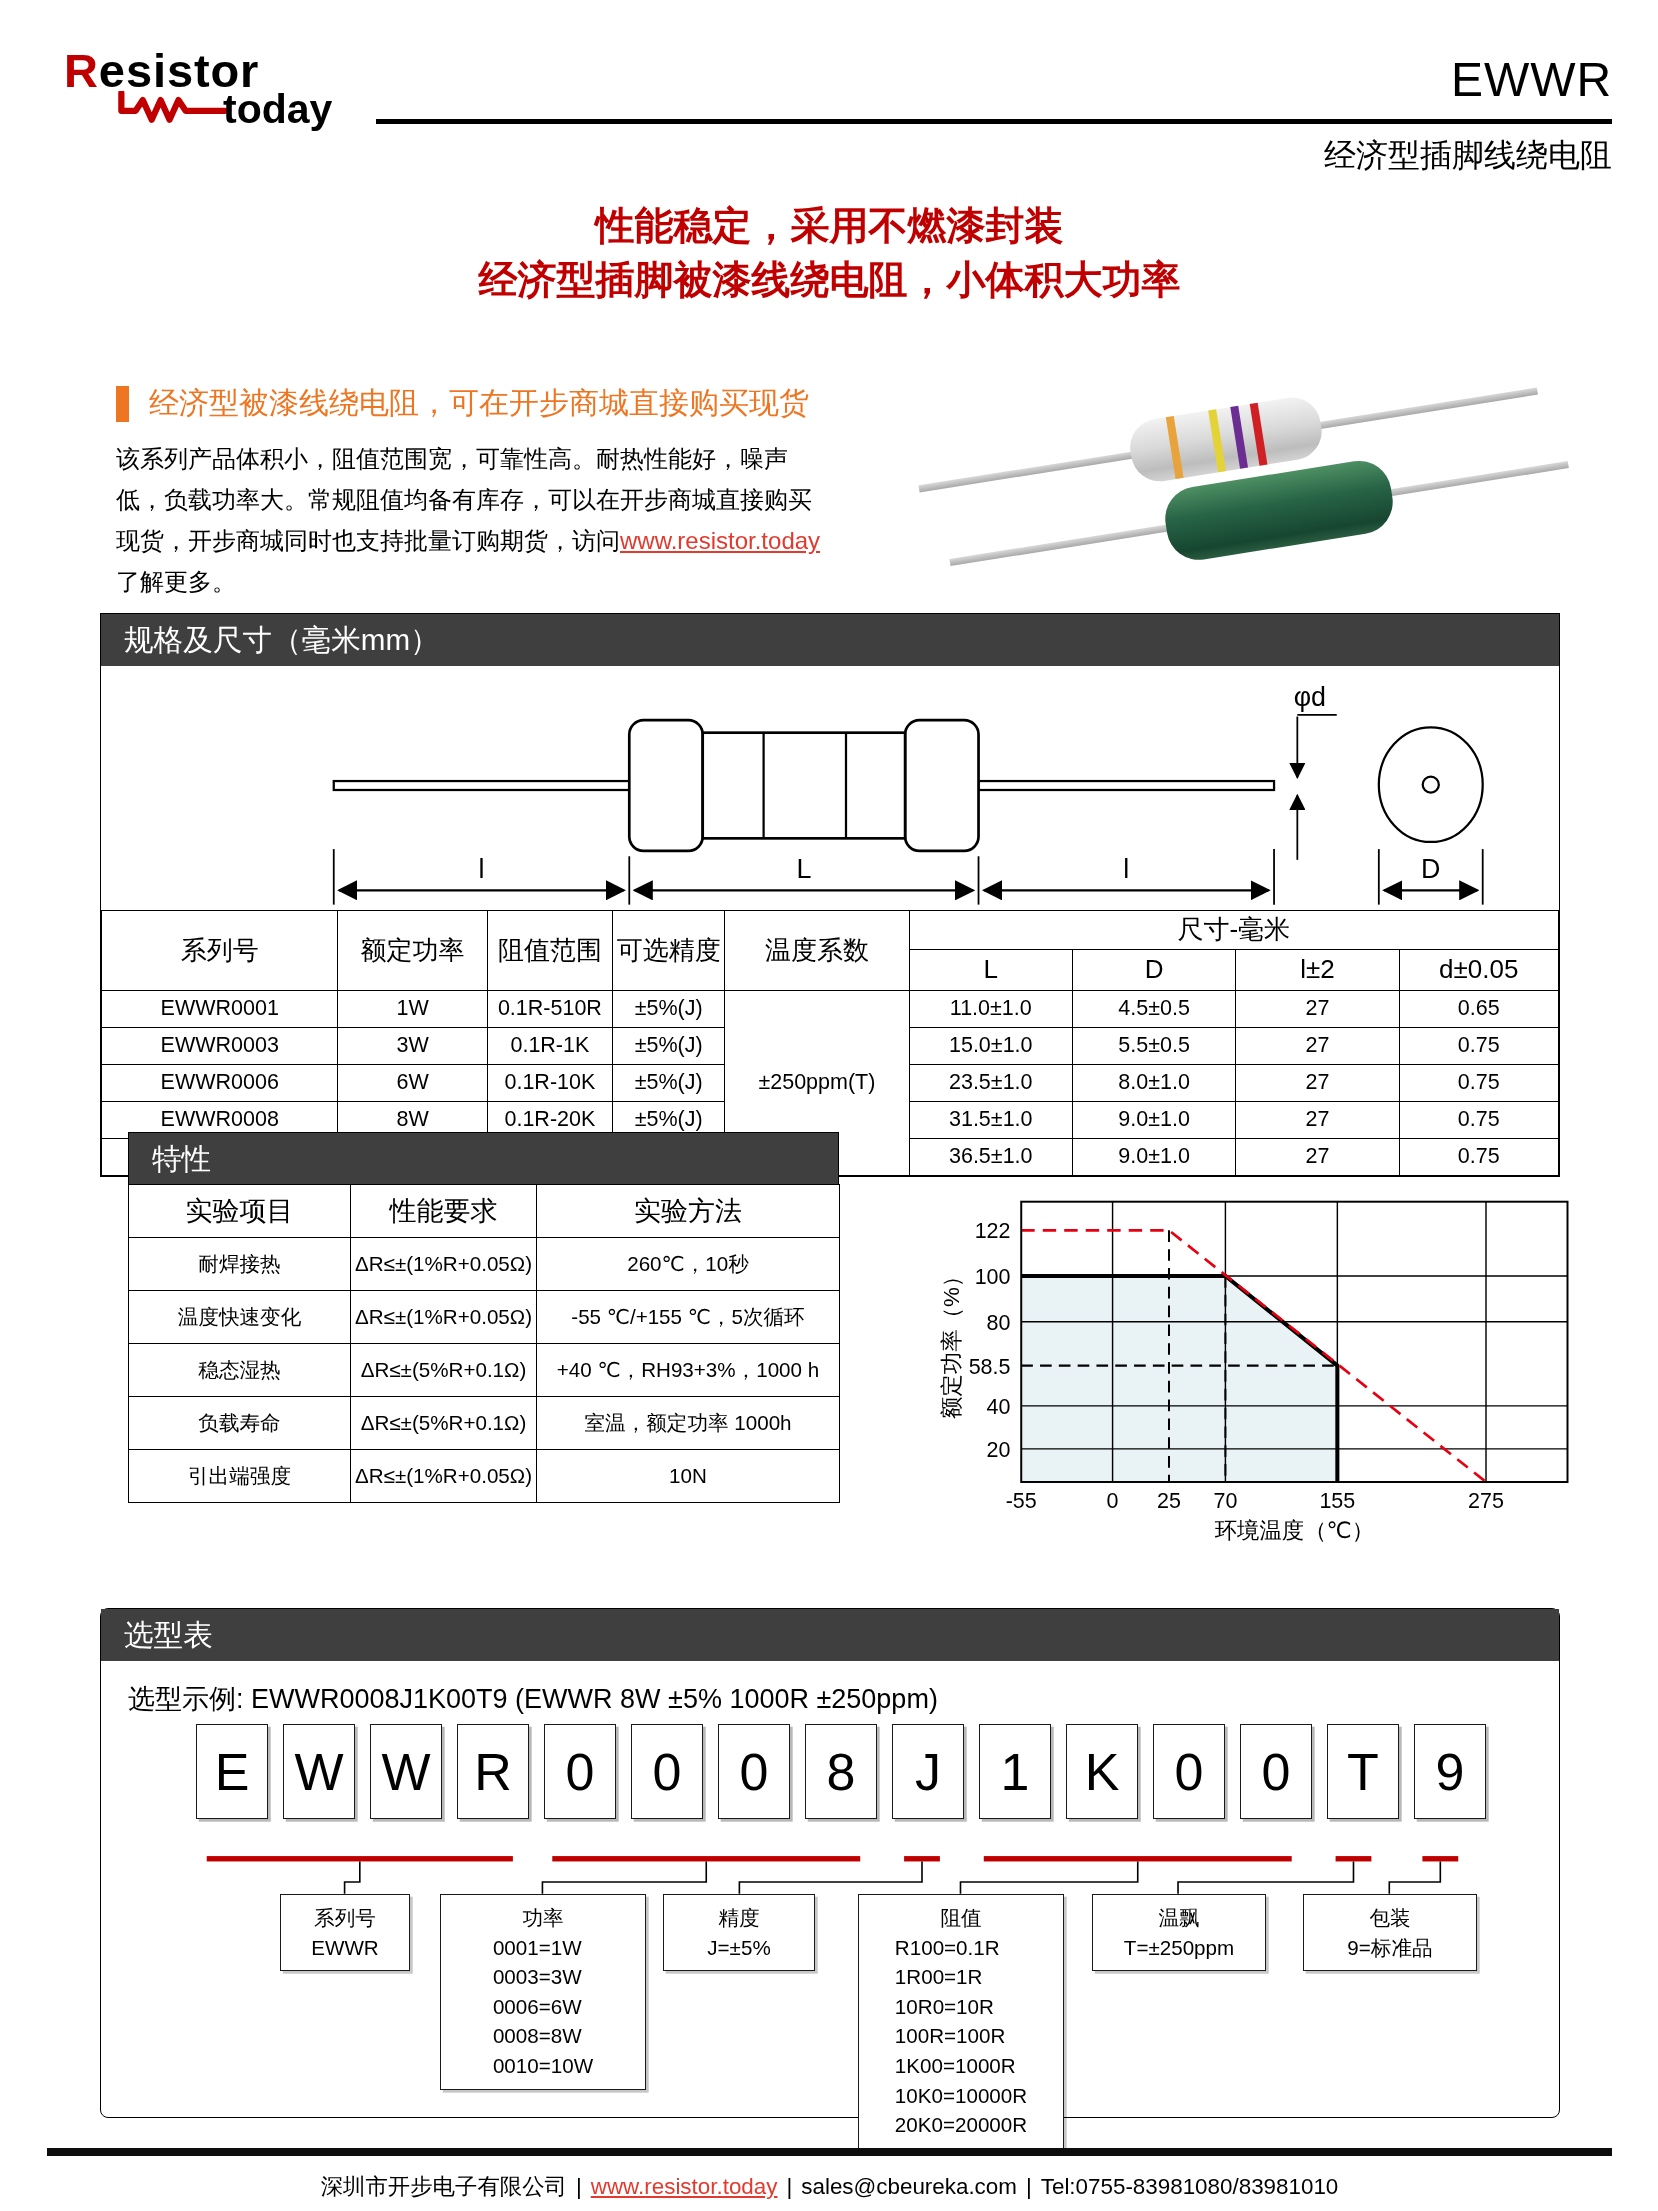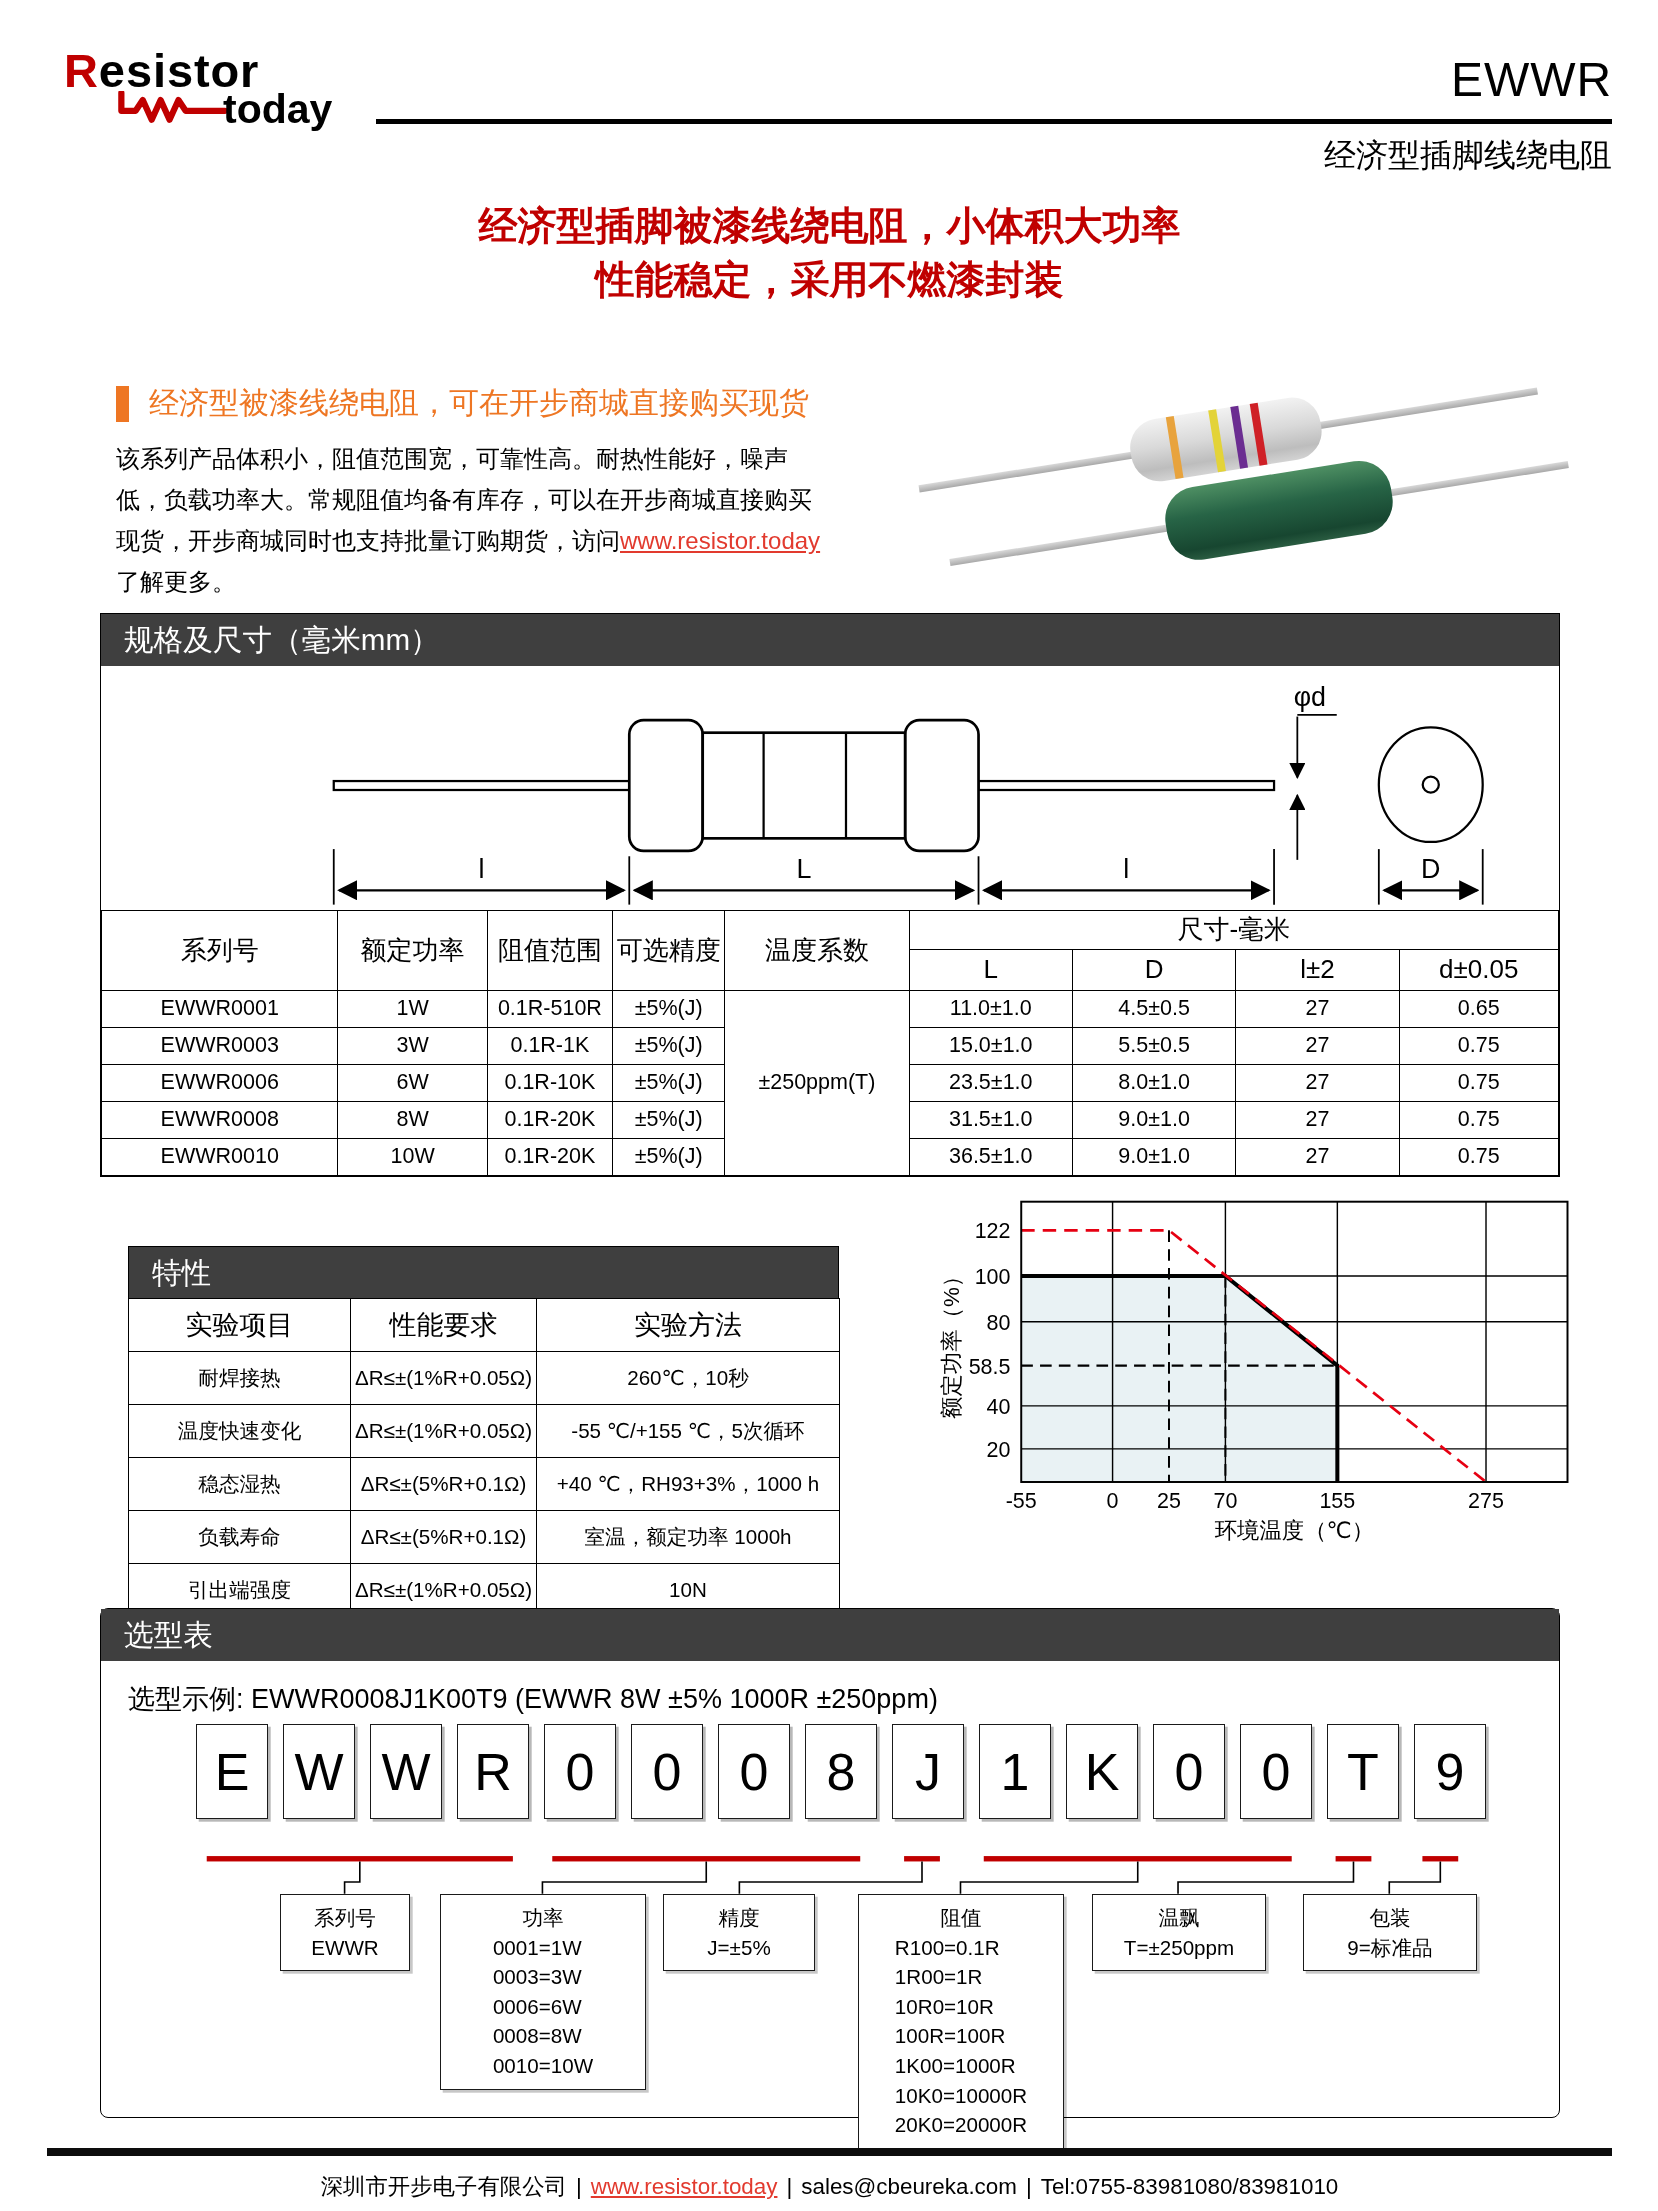--- a/index.html
+++ b/index.html
@@ -77,22 +77,22 @@
         <polyline points="6,2 6,22 22,22 30,10 40,32 50,10 60,32 70,10 78,22 122,22" fill="none" stroke="#c00000" stroke-width="7" stroke-linejoin="round" stroke-linecap="round"></polyline>
       </svg>
       <span class="today">today</span>
     </div>
   </div>
   <div class="product-code">EWWR</div>
   <div class="header-rule"></div>
   <div class="product-subtitle">经济型插脚线绕电阻</div>
 
   <div class="hero">
+    <div>性能稳定，采用不燃漆封装</div>
     <div>经济型插脚被漆线绕电阻，小体积大功率</div>
-    <div>性能稳定，采用不燃漆封装</div>
   </div>
 
   <div class="intro-title">
     <div class="intro-marker"></div>
     <div class="intro-title-text">经济型被漆线绕电阻，可在开步商城直接购买现货</div>
   </div>
   <div class="intro-para"><span>该系列产品体积小，阻值范围宽，可靠性高。耐热性能好，噪声低，负载功率大。常规阻值均备有库存，可以在开步商城直接购买现货，开步商城同时也支持批量订购期货，访问</span><a href="#">www.resistor.today</a><span>了解更多。</span></div>
 
   <svg class="product-photo" width="690" height="237" viewBox="0 0 770 265">
     <defs>
@@ -246,21 +246,21 @@
         <td>±5%(J)</td>
         <td>36.5±1.0</td>
         <td>9.0±1.0</td>
         <td>27</td>
         <td>0.75</td>
       </tr>
     </tbody>
       </table>
   </div>
 
-  <div style="position:absolute;left:100px;top:1246px;padding-left:28px;">
+  <div style="position:absolute;left:100px;top:1132px;padding-left:28px;">
     <div class="section-bar" style="width:711px;box-sizing:border-box;border:1.8px solid #000;border-bottom:none;">特性</div>
     <table class="features-table">
       <colgroup>
           <col style="width:222px">
           <col style="width:186px">
           <col style="width:303px">
         </colgroup>
       <tbody>
           <tr>
         <th>实验项目</th>

